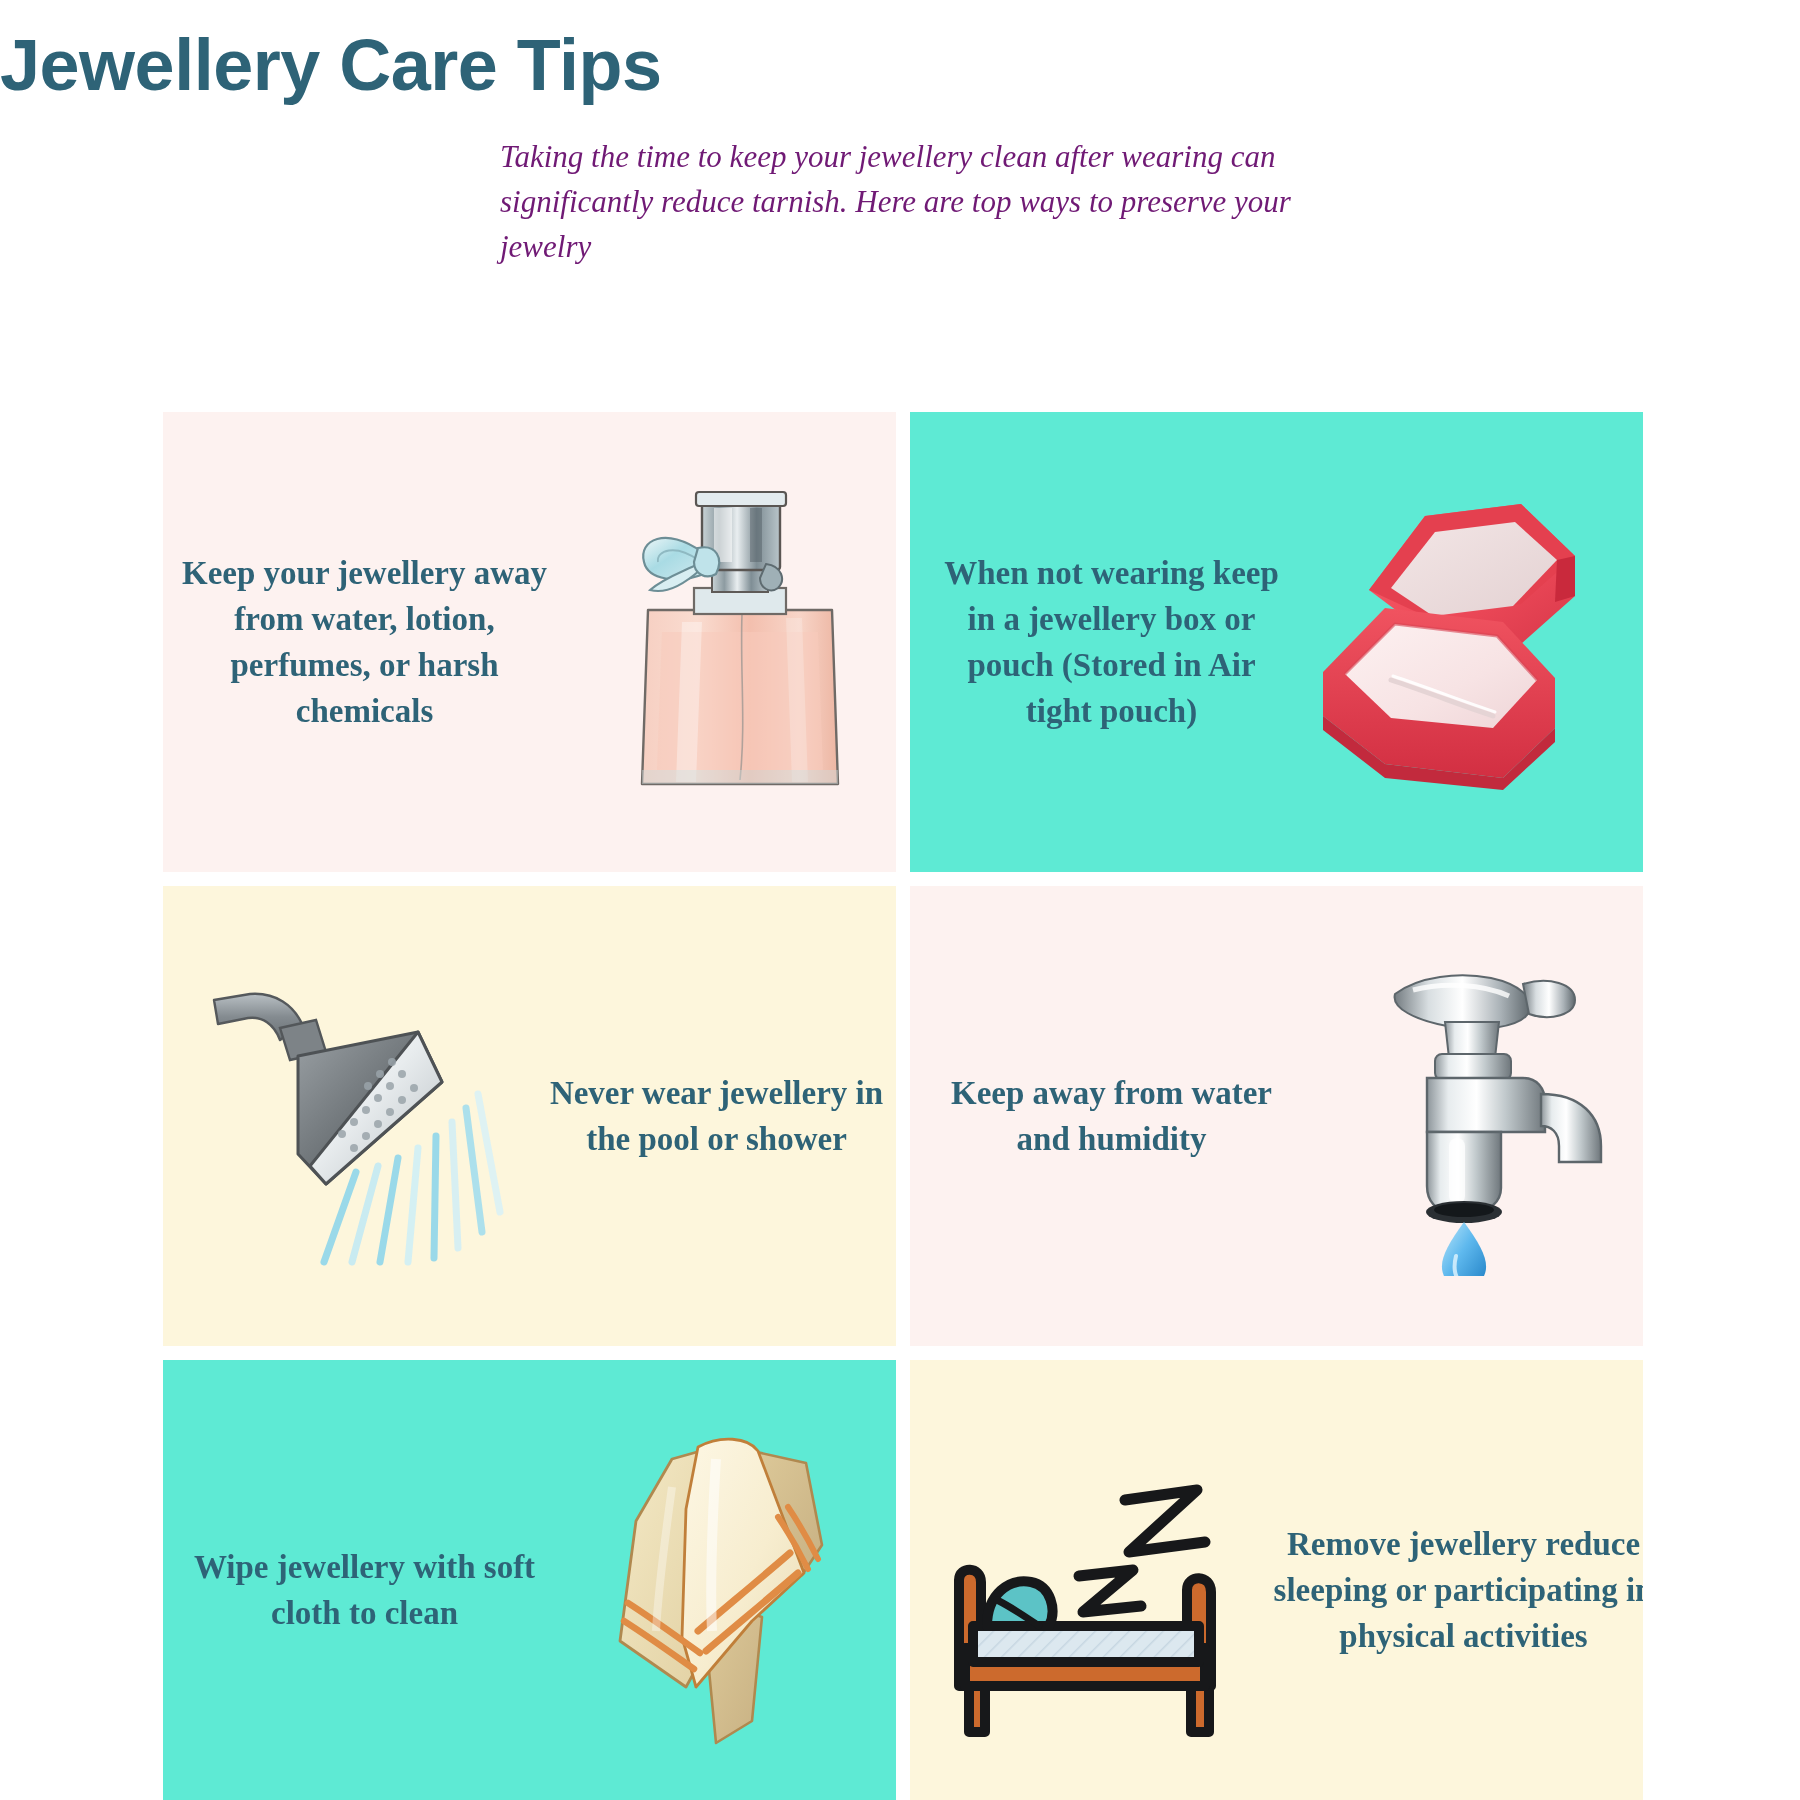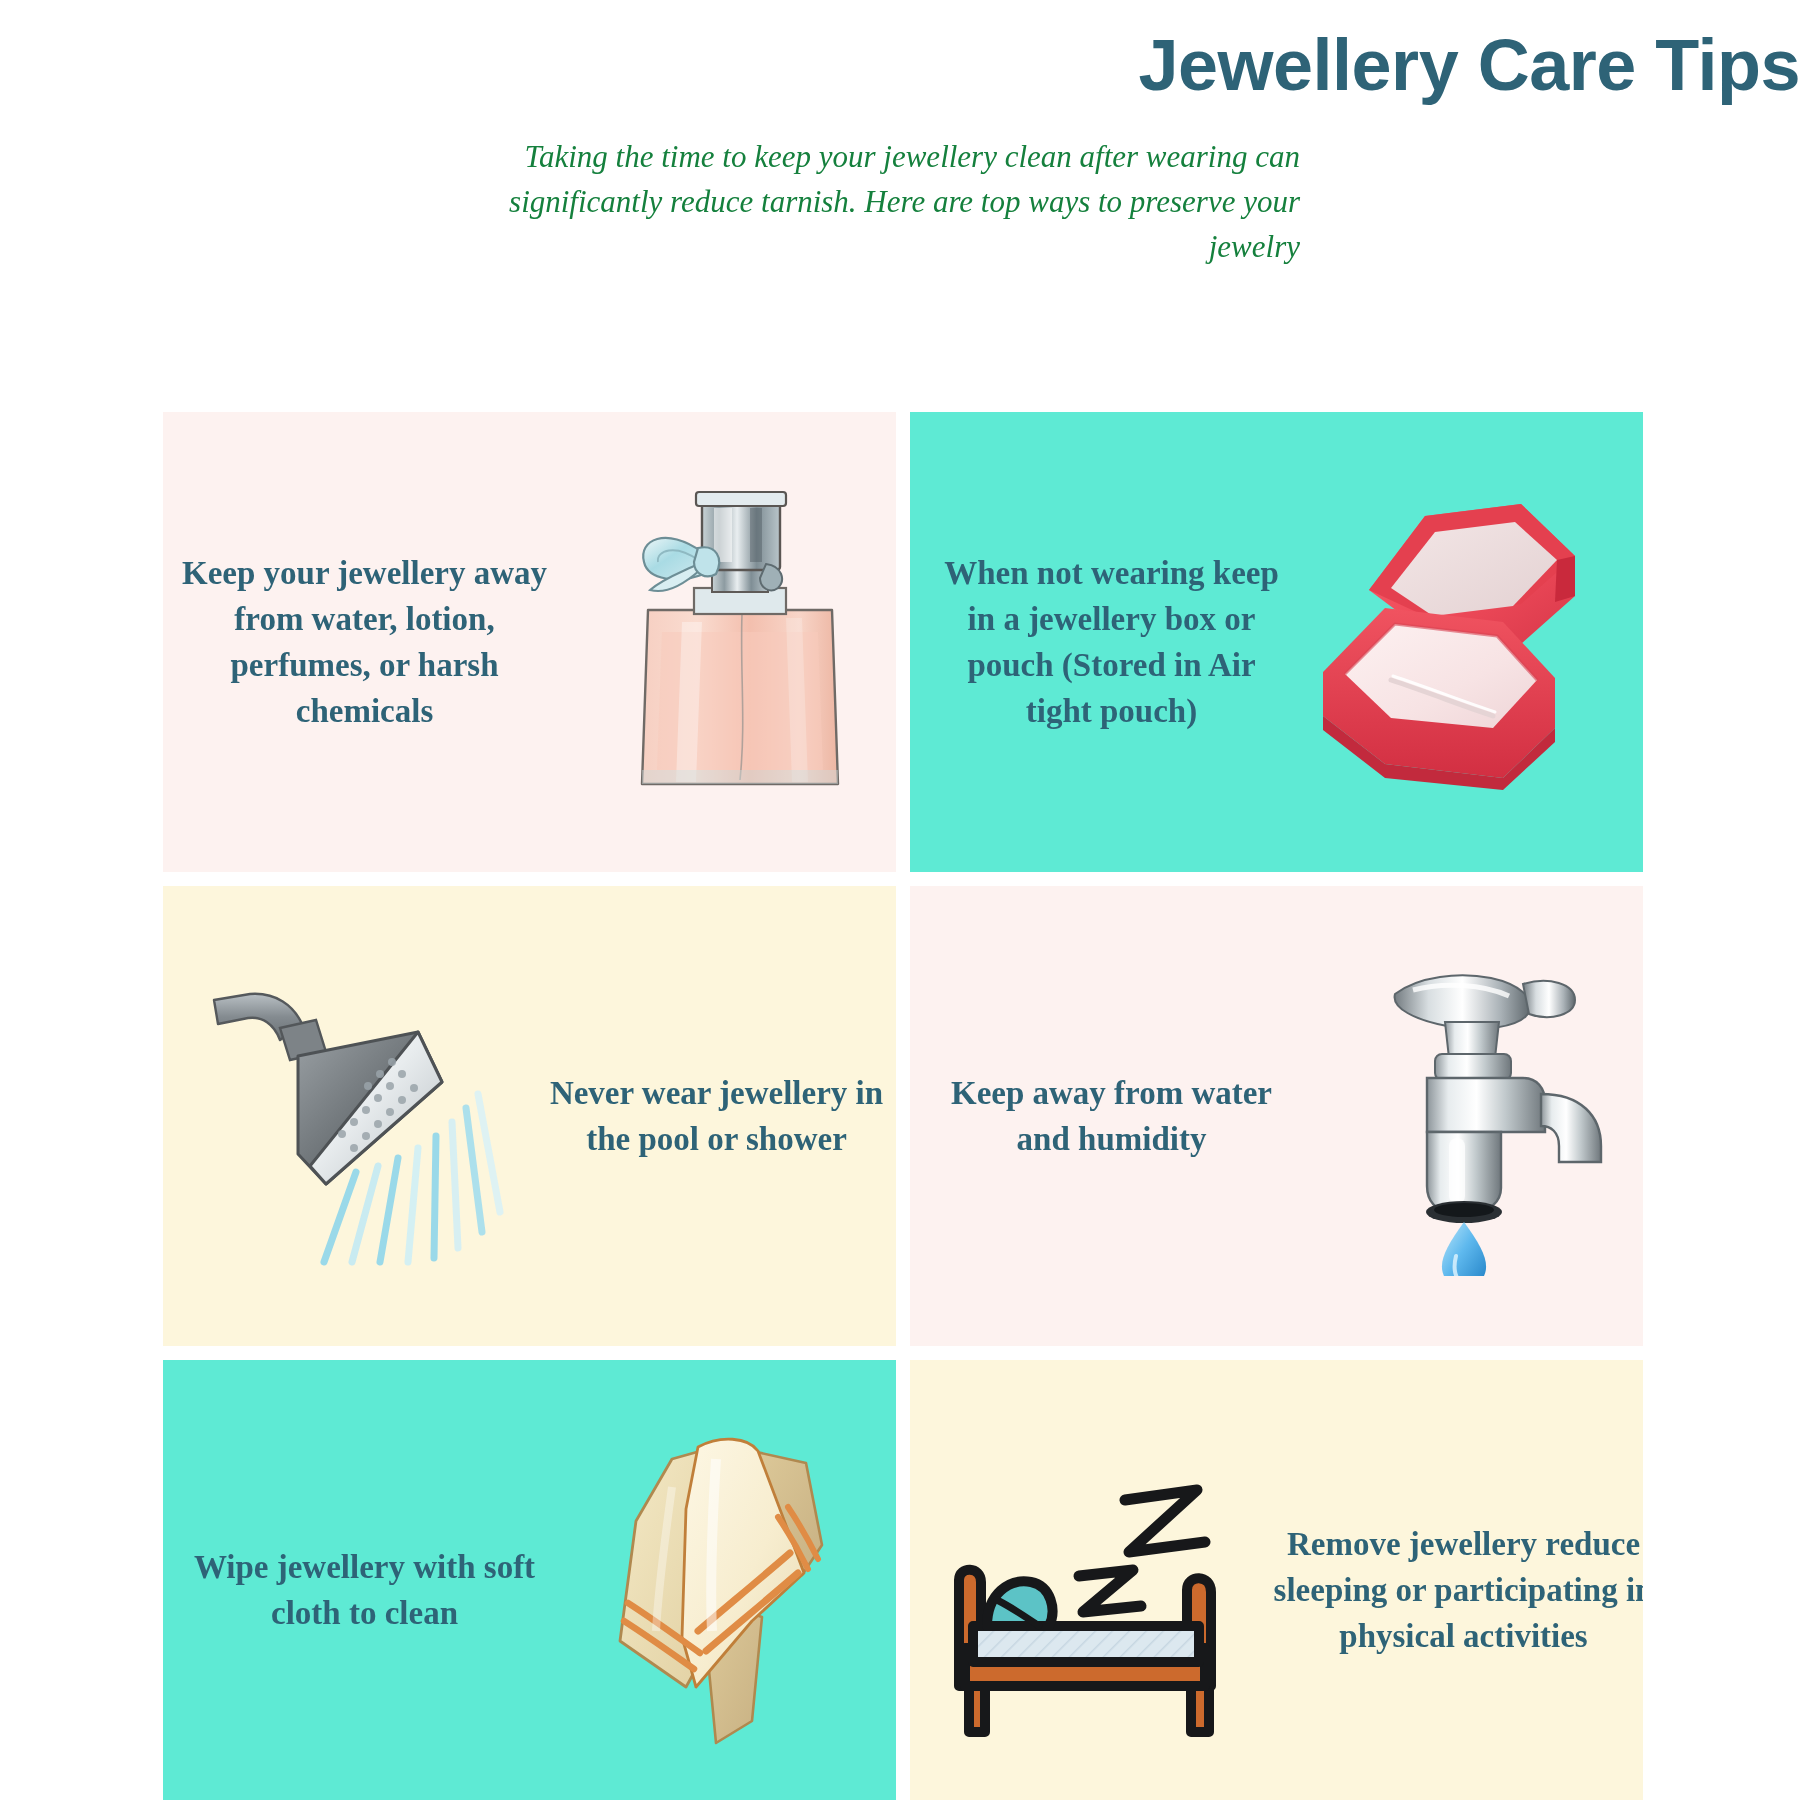--- a/index.html
+++ b/index.html
@@ -5,36 +5,36 @@
   html,body{margin:0;padding:0;}
   body{
     width:1800px;height:1800px;
     background:#ffffff;
     font-family:"Liberation Serif", serif;
     overflow:hidden;
   }
   .page{position:relative;width:1800px;height:1800px;}
 
   
-  .header{padding-top:24px;text-align:right;}
+  .header{padding-top:24px;text-align:left;}
   .title{
     font-family:"Liberation Sans", sans-serif;
     font-weight:bold;
     font-size:72px;
     letter-spacing:-0.5px;
     color:#2e6377;
     line-height:1.15;
     margin:0;
   }
   .subtitle{
     font-family:"Liberation Serif", serif;
     font-style:italic;
     font-size:31px;
     line-height:1.45;
-    color:#15803d;
+    color:#701a75;
     margin:28px auto 0;
     width:800px;
   }
 
   
   .grid{
     position:absolute;
     left:163px;top:412px;
     width:1480px;
     display:grid;

